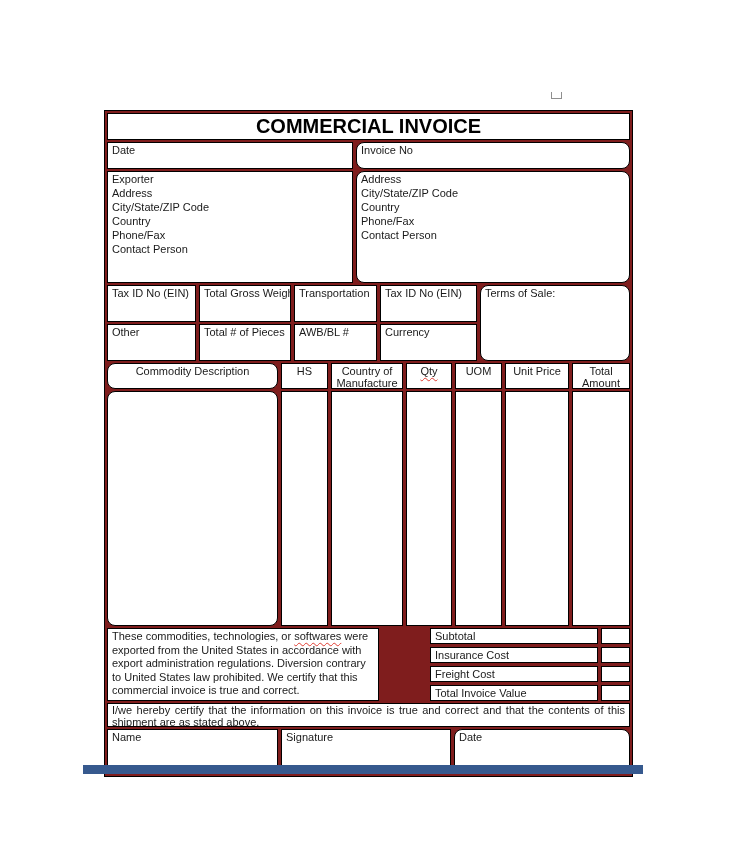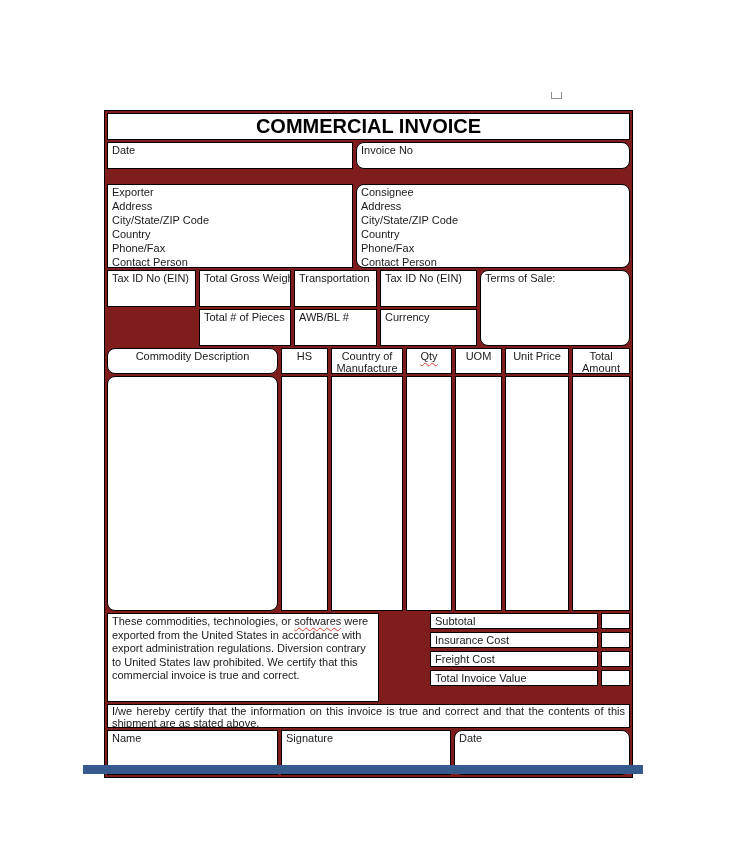--- a/index.html
+++ b/index.html
@@ -56,25 +56,25 @@
     height: 27px;
     display: flex;
     align-items: center;
     justify-content: center;
     font-size: 20px;
     font-weight: bold;
     color: #000;
     letter-spacing: 0px;
   }
   .h27 { height: 27px; }
-  .h98 { height: 84px; margin-top: 13px; }
+  .h98 { height: 112px; }
   .h36 { height: 37px; }
   .h26 { height: 26px; }
   .h235 { height: 235px; }
-  .h73 { height: 89px; }
+  .h73 { height: 73px; }
   .h24 { height: 24px; }
   .h45 { height: 45px; }
 
   .w246 { width: 246px; }
   .flex1 { flex: 1; border-radius: 8px; }
   .w89 { width: 89px; }
   .w92 { width: 92px; }
   .w83 { width: 83px; border-radius: 31px; }
   .w97 { width: 97px; }
 
@@ -154,33 +154,35 @@
     <div class="row">
       <div class="cell h98 w246">
         <span class="lbl">Exporter</span>
         <span class="lbl">Address</span>
         <span class="lbl">City/State/ZIP Code</span>
         <span class="lbl">Country</span>
         <span class="lbl">Phone/Fax</span>
         <span class="lbl">Contact Person</span>
       </div>
       <div class="cell h98 flex1">
-        <span class="lbl">Consignee</span>
         <span class="lbl">Address</span>
         <span class="lbl">City/State/ZIP Code</span>
         <span class="lbl">Country</span>
         <span class="lbl">Phone/Fax</span>
         <span class="lbl">Contact Person</span>
       </div>
     </div>
 
     <div class="row">
       <div class="stack w89">
         <div class="cell h36">
           <span class="lbl">Tax ID No (EIN)</span>
+        </div>
+        <div class="cell h36">
+          <span class="lbl">Other</span>
         </div>
       </div>
       <div class="stack w92">
         <div class="cell h36">
           <span class="lbl">Total Gross Weight</span>
         </div>
         <div class="cell h36">
           <span class="lbl">Total # of Pieces</span>
         </div>
       </div>

